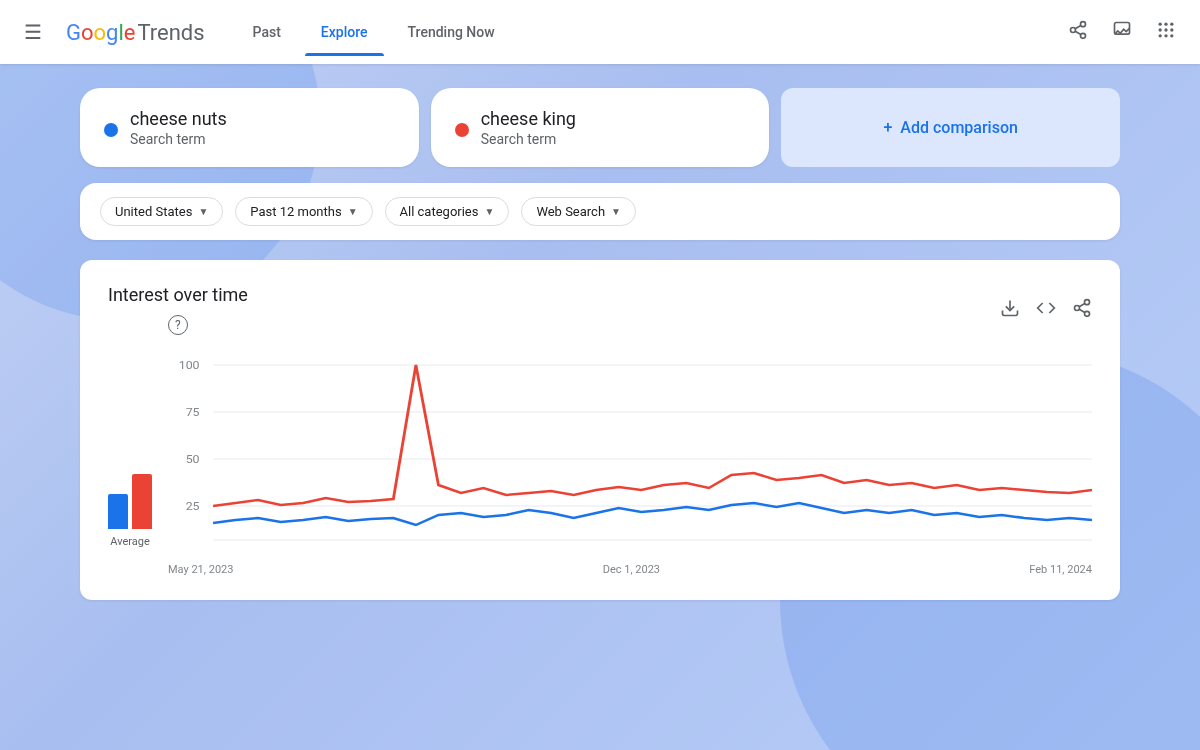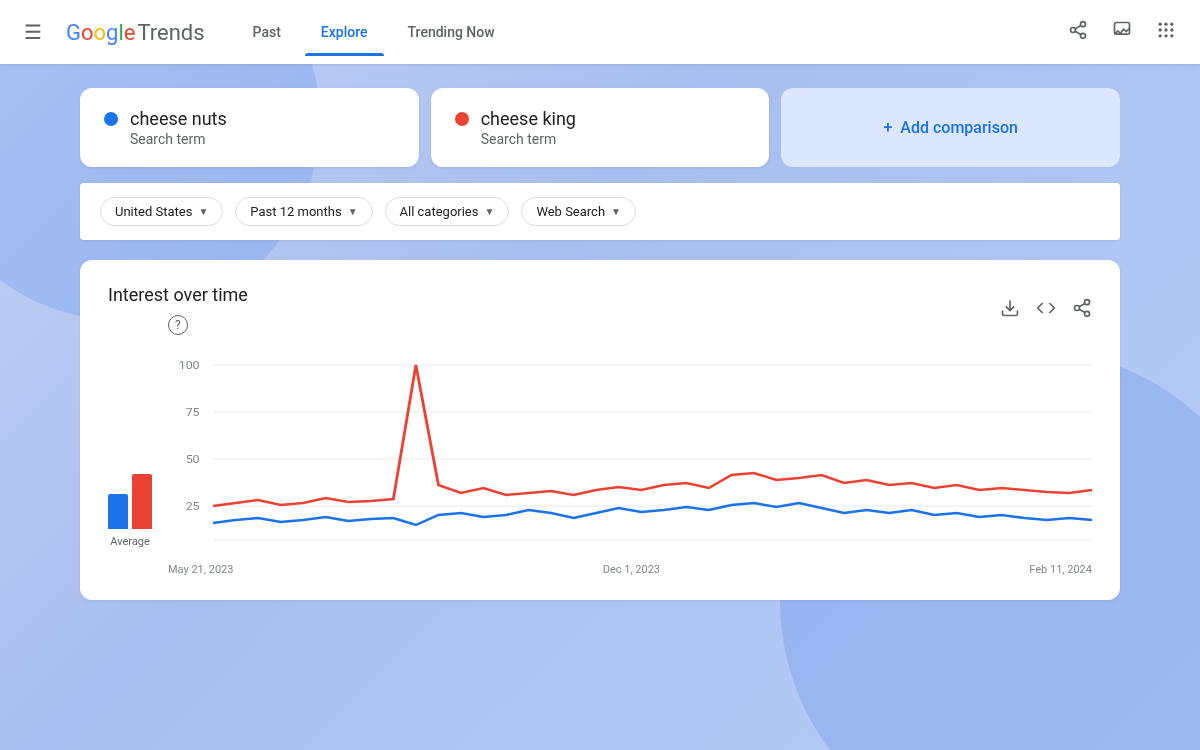--- a/index.html
+++ b/index.html
@@ -122,25 +122,25 @@
     }
 
     
     .search-terms-row {
       display: flex;
       gap: 12px;
       margin-bottom: 16px;
     }
     .search-term-card {
       background: white;
-      border-radius: 12px;
+      border-radius: 20px;
       padding: 20px 24px;
       flex: 1;
       display: flex;
-      align-items: flex-start;
+      align-items: center;
       gap: 12px;
       box-shadow: 0 1px 3px rgba(0,0,0,0.08);
     }
     .search-term-dot {
       width: 14px;
       height: 14px;
       border-radius: 50%;
       margin-top: 4px;
       flex-shrink: 0;
     }
@@ -168,21 +168,21 @@
       gap: 8px;
       cursor: pointer;
       color: #1a73e8;
       font-size: 16px;
       font-weight: 500;
     }
 
     
     .filters-row {
       background: white;
-      border-radius: 4px;
+      border-radius: 16px;
       padding: 14px 20px;
       display: flex;
       gap: 12px;
       margin-bottom: 20px;
       box-shadow: 0 1px 3px rgba(0,0,0,0.08);
     }
     .filter-btn {
       display: flex;
       align-items: center;
       gap: 6px;

